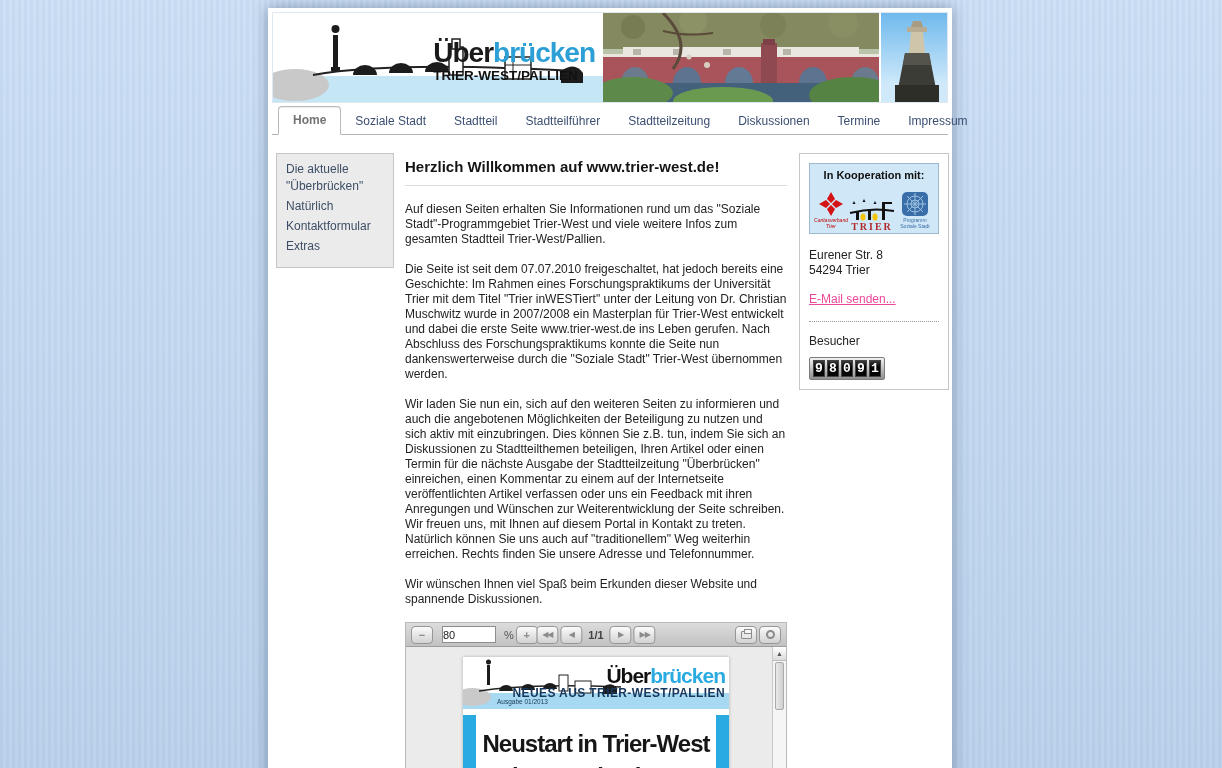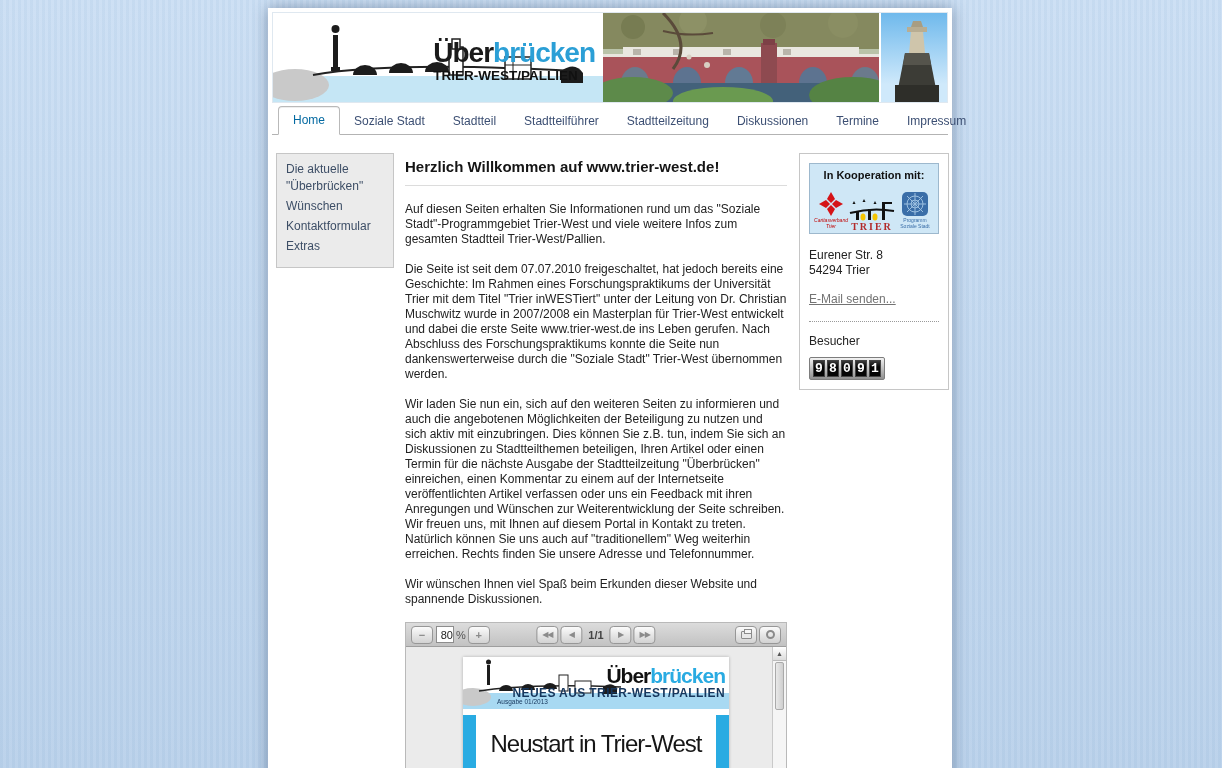--- a/index.html
+++ b/index.html
@@ -34,21 +34,21 @@
   .photo-bridge svg { position:absolute; left:0; top:0; }
   .photo-monument { flex:1; position:relative; overflow:hidden;
     background:linear-gradient(#6fb9ec,#cfe9fb 80%); border-left:2px solid #fff; }
   .photo-monument svg { position:absolute; left:0; top:0; }
 
   
   .navbar { margin-top:4px; border-bottom:1px solid #b3b3b3; padding:0 0 0 6px;
     display:flex; align-items:flex-end; height:28px; background:#fff; }
   .tab { font-size:12px; color:#3c4f73; padding:6px 14px 7px 14px; cursor:pointer;
     position:relative; bottom:-1px; white-space:nowrap; }
-  .tab.active { color:#0369a1; font-weight:normal; background:#fff;
+  .tab.active { color:#737373; font-weight:bold; background:#fff;
     border:1px solid #b9b9b9; border-bottom:1px solid #fff;
     border-radius:4px 4px 0 0; box-shadow:inset 0 1px 0 #eee; }
 
   
   .content { display:flex; padding:18px 4px 0 4px; }
   .col-left { width:118px; flex:none; }
   .col-main { width:382px; flex:none; margin-left:11px; }
   .col-right { width:150px; flex:none; margin-left:12px; }
 
   
@@ -60,22 +60,22 @@
   .rule { border:none; border-top:1px solid #dcdcdc; margin:0 0 16px 0; }
   .col-main p { font-size:12px; line-height:15px; color:#222; margin-bottom:15px; }
 
   
   .pdf { margin-top:3px; border:1px solid #b9b9b9; width:382px; }
   .pdf-toolbar { height:24px; background:linear-gradient(#dcdcdc,#c2c2c2);
     border-bottom:1px solid #9e9e9e; display:flex; align-items:center; padding:0 4px; position:relative; }
   .tb-btn { height:18px; min-width:22px; border:1px solid #979797; border-radius:4px;
     background:linear-gradient(#fbfbfb,#d2d2d2); color:#8b8b8b; font-size:11px; font-weight:bold;
     display:inline-flex; align-items:center; justify-content:center; cursor:pointer; margin:0 1px; }
-  .tb-input { width:18px; height:17px; border:1px solid #8d8d8d; font-size:11px;
-    text-align:right; margin:0 2px; background:#fff; color:#222; }
+  .tb-input { width:54px; height:17px; border:1px solid #8d8d8d; font-size:11px;
+    text-align:left; margin:0 8px; background:#fff; color:#222; }
   .tb-pct { font-size:11px; color:#555; margin-right:1px; }
   .tb-center { position:absolute; left:50%; transform:translateX(-50%);
     display:flex; align-items:center; }
   .tb-page { font-size:11px; color:#444; font-weight:bold; margin:0 5px; }
   .tb-right { margin-left:auto; display:flex; }
   .glyph { font-size:8px; letter-spacing:-1px; }
   .printer-ic { width:11px; height:8px; border:1px solid #8b8b8b; border-radius:1px; position:relative; background:#e8e8e8; }
   .printer-ic:before { content:""; position:absolute; left:2px; top:-3px; width:6px; height:3px; border:1px solid #8b8b8b; background:#f5f5f5; }
   .circle-ic { width:9px; height:9px; border:2px solid #8b8b8b; border-radius:50%; }
 
@@ -93,38 +93,38 @@
   .news-band { position:absolute; left:0; right:0; bottom:0; height:16px; background:#a8d9f2; }
   .news-art { position:absolute; left:0; top:0; }
   .news-logo { position:absolute; right:4px; top:8px; line-height:1; text-align:right; }
   .news-logo-title { font-size:21px; font-weight:bold; letter-spacing:-1px; color:#111; }
   .news-logo-title .blue { color:#29abe2; }
   .news-tag { font-size:12px; font-weight:bold; color:#16365c; letter-spacing:.4px; margin-top:1px; }
   .news-issue { position:absolute; left:34px; bottom:4px; font-size:6.5px; color:#16365c; }
   .news-bodyrow { display:flex; margin-top:6px; }
   .cyan-bar { width:13px; background:#29abe2; flex:none; }
   .headline { flex:1; text-align:center; padding:12px 2px 10px 2px; }
-  .headline div { font-size:24px; line-height:33px; font-weight:normal; color:#161616; letter-spacing:-1px; }
+  .headline div { font-size:24px; line-height:33px; font-weight:bold; color:#161616; letter-spacing:-1px; }
 
   
   .side-box { border:1px solid #c6c6c6; background:#fff; padding:9px; }
   .koop { background:#cfe7f6; border:1px solid #9db8cd; padding:5px 4px 4px 4px; }
   .koop-title { font-size:11px; font-weight:bold; color:#111; text-align:center; margin-bottom:4px; }
   .koop-logos { display:flex; justify-content:center; align-items:flex-end; height:44px; }
   .koop-caption { font-size:5px; line-height:5.5px; text-align:center; margin-top:1px; }
   .caritas-cap { color:#c00000; font-style:italic; }
   .trier-word { font-family:"Liberation Serif","DejaVu Serif",serif; font-size:10px; font-weight:bold;
     color:#b22а2a; color:#b22a2a; letter-spacing:2px; text-align:center; }
   .sozial-cap { color:#3a6ea8; }
 
   .contact { margin-top:14px; font-size:12px; line-height:15px; color:#222; }
   .contact .bold { font-weight:bold; }
   .contact .blk { margin-bottom:14px; }
   .lbl { display:inline-block; width:47px; }
-  .email-link { color:#737373; text-decoration:underline; cursor:pointer; font-size:12px; }
+  .email-link { color:#ec4899; text-decoration:underline; cursor:pointer; font-size:12px; }
   .dotted { border:none; border-top:1px dotted #9a9a9a; margin:14px 0 12px 0; }
   .besucher { font-size:12px; color:#222; margin-bottom:8px; }
   .counter { display:inline-flex; padding:2px; background:linear-gradient(#f2f2f2,#8f8f8f);
     border:1px solid #7d7d7d; border-radius:2px; }
   .digit { width:12px; height:17px; margin:0 1px; background:linear-gradient(#3a3a3a,#050505 40%);
     color:#fff; font-family:"Liberation Mono","DejaVu Sans Mono",monospace; font-size:13px; font-weight:bold;
     display:flex; align-items:center; justify-content:center; border:1px solid #444; }
 </style>
 </head>
 <body>
@@ -206,21 +206,21 @@
     <div class="tab">Diskussionen</div>
     <div class="tab">Termine</div>
     <div class="tab">Impressum</div>
   </div>
 
   <div class="content">
 
     <div class="col-left">
       <div class="menu-box">
         <div class="menu-item">Die aktuelle "Überbrücken"</div>
-        <div class="menu-item">Wünschen</div>
+        <div class="menu-item">Natürlich</div>
         <div class="menu-item">Kontaktformular</div>
         <div class="menu-item">Extras</div>
       </div>
     </div>
 
     <div class="col-main">
       <h1 class="welcome">Herzlich Willkommen auf www.trier-west.de!</h1>
       <hr class="rule">
       <p>Auf diesen Seiten erhalten Sie Informationen rund um das "Soziale Stadt"-Programmgebiet Trier-West und viele weitere Infos zum gesamten Stadtteil Trier-West/Pallien.</p>
       <p>Die Seite ist seit dem 07.07.2010 freigeschaltet, hat jedoch bereits eine Geschichte: Im Rahmen eines Forschungspraktikums der Universität Trier mit dem Titel "Trier inWESTiert" unter der Leitung von Dr. Christian Muschwitz wurde in 2007/2008 ein Masterplan für Trier-West entwickelt und dabei die erste Seite www.trier-west.de ins Leben gerufen. Nach Abschluss des Forschungspraktikums konnte die Seite nun dankenswerterweise durch die "Soziale Stadt" Trier-West übernommen werden.</p>

